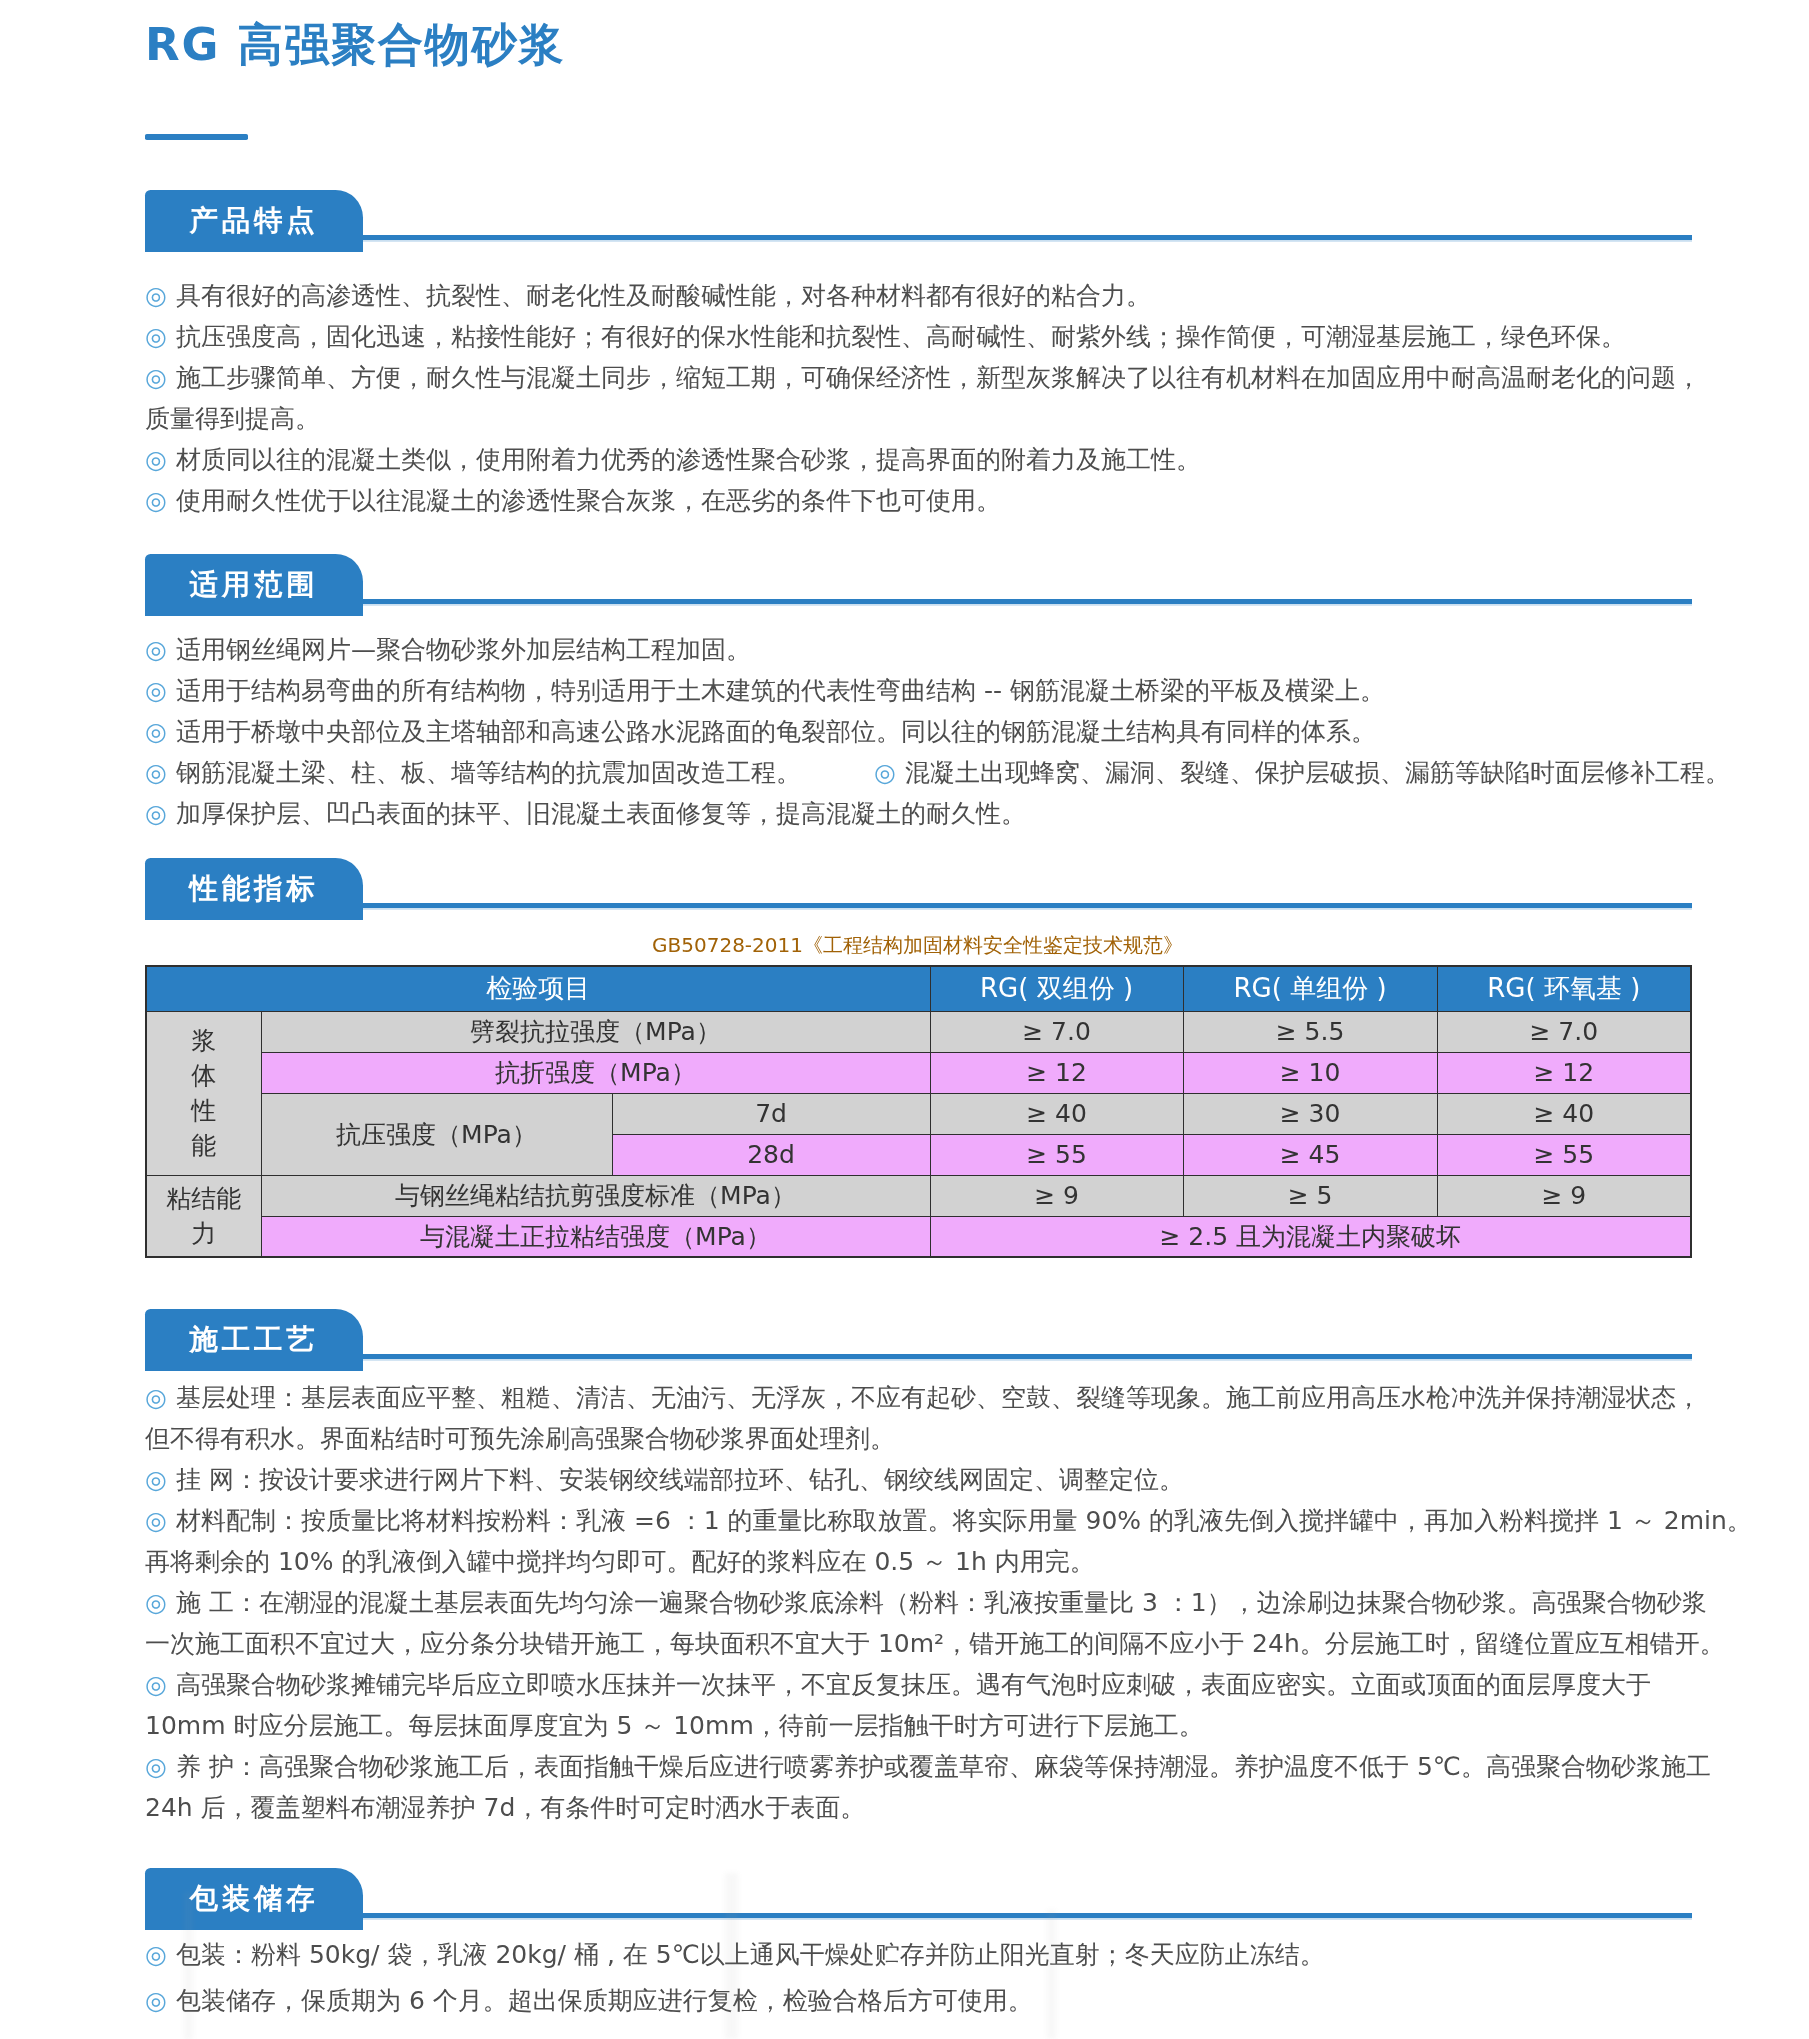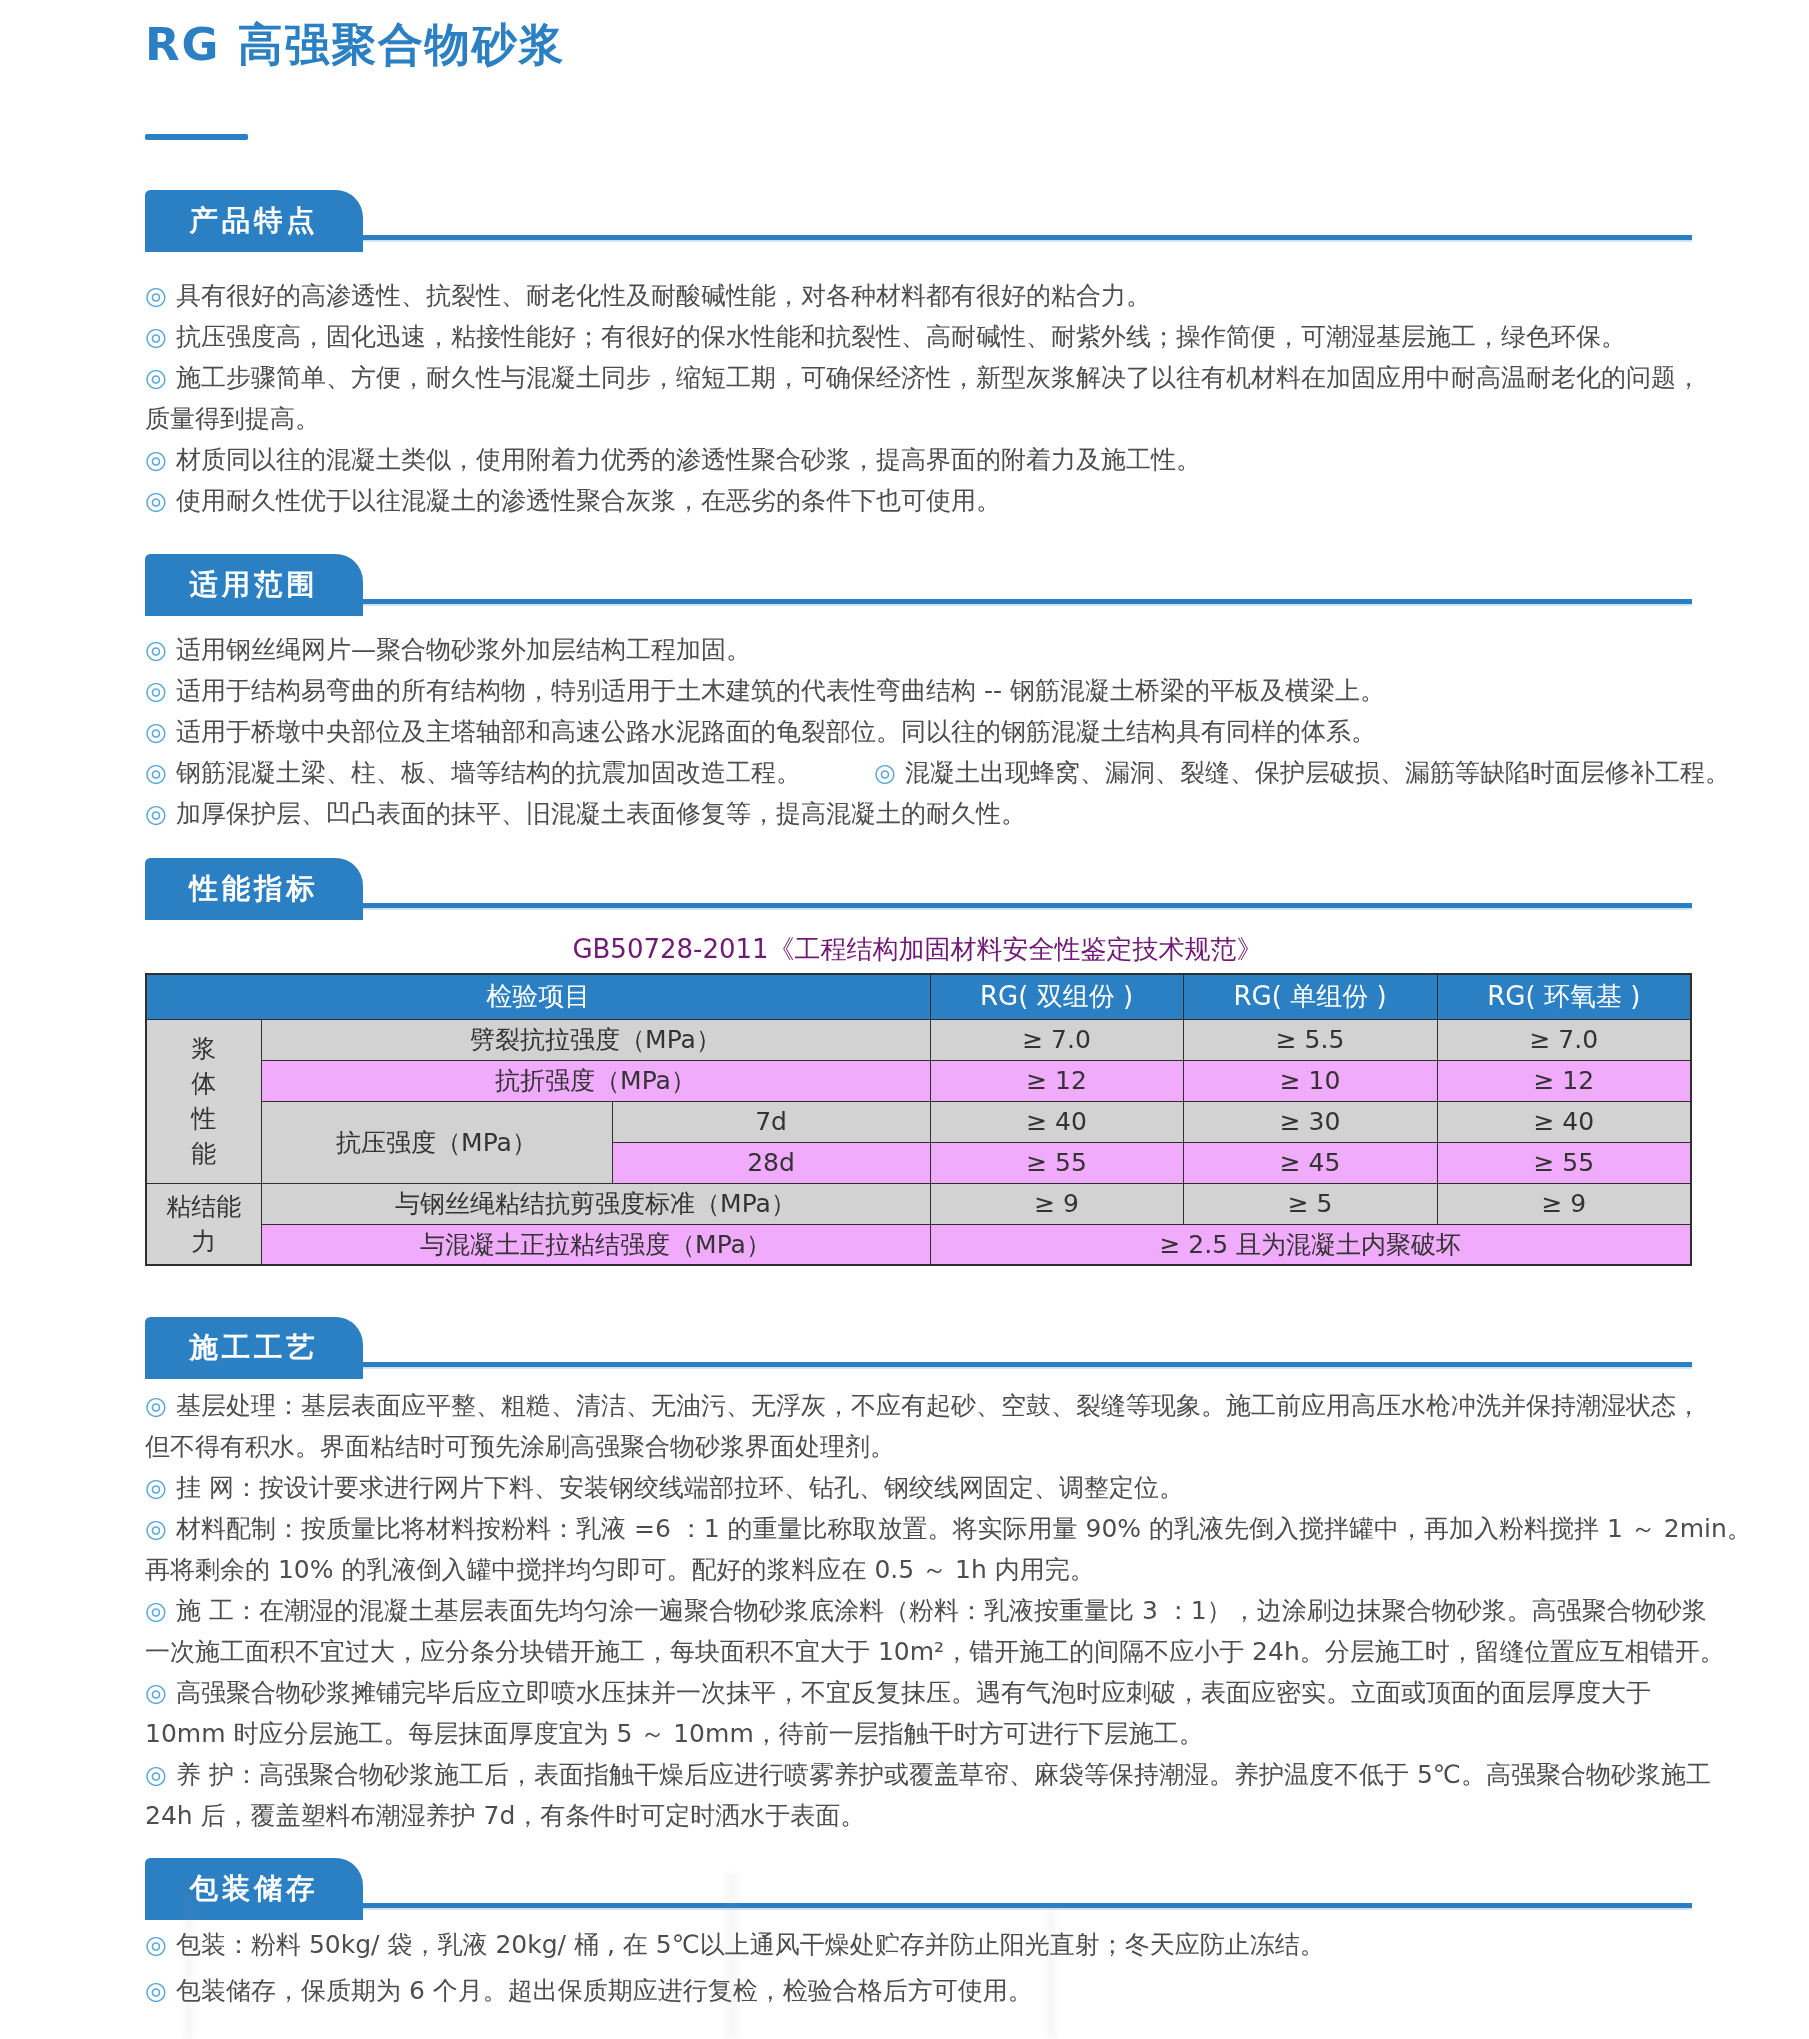--- a/index.html
+++ b/index.html
@@ -33,24 +33,24 @@
   .mt27{margin-top:25px;}
   .mt20{margin-top:18.4px;}
   .mt15{margin-top:13.8px;}
   .bullets.pack p.bullet{line-height:46px;}
 
   .sec{margin-top:0;}
   .sec-features .sec-header{margin-top:50px;}
   .sec-scope    .sec-header{margin-top:33px;}
   .sec-perf     .sec-header{margin-top:24px;}
   .sec-process  .sec-header{margin-top:51px;}
-  .sec-pack     .sec-header{margin-top:22px;text-decoration:underline;}
-
-  
-  .table-caption{margin-top:24px;width:1545px;text-align:center;font-size:26px;color:#701a75;}
+  .sec-pack     .sec-header{margin-top:40px;text-decoration:underline;}
+
+  
+  .table-caption{margin-top:24px;width:1545px;text-align:center;font-size:20px;color:#a16207;}
   table.perf{margin-top:5.5px;border-collapse:collapse;table-layout:fixed;width:1545px;
              border:2.8px solid #2f2f2f;}
   table.perf th,table.perf td{border:1.8px solid #2f2f2f;text-align:center;vertical-align:middle;
              font-size:25px;color:#333;padding:0;}
   table.perf thead th{background:#2b7fc3;color:#fff;font-weight:normal;font-size:26px;height:44px;}
   table.perf tbody tr{height:41px;}
   td.glabel{background:#d4d4d4;white-space:pre-line;line-height:35px;}
   tr.gray td{background:#d2d2d2;}
   tr.white td{background:#f0abfc;}
   tr.white td.glabel,tr.gray td.glabel{background:#d4d4d4;}

